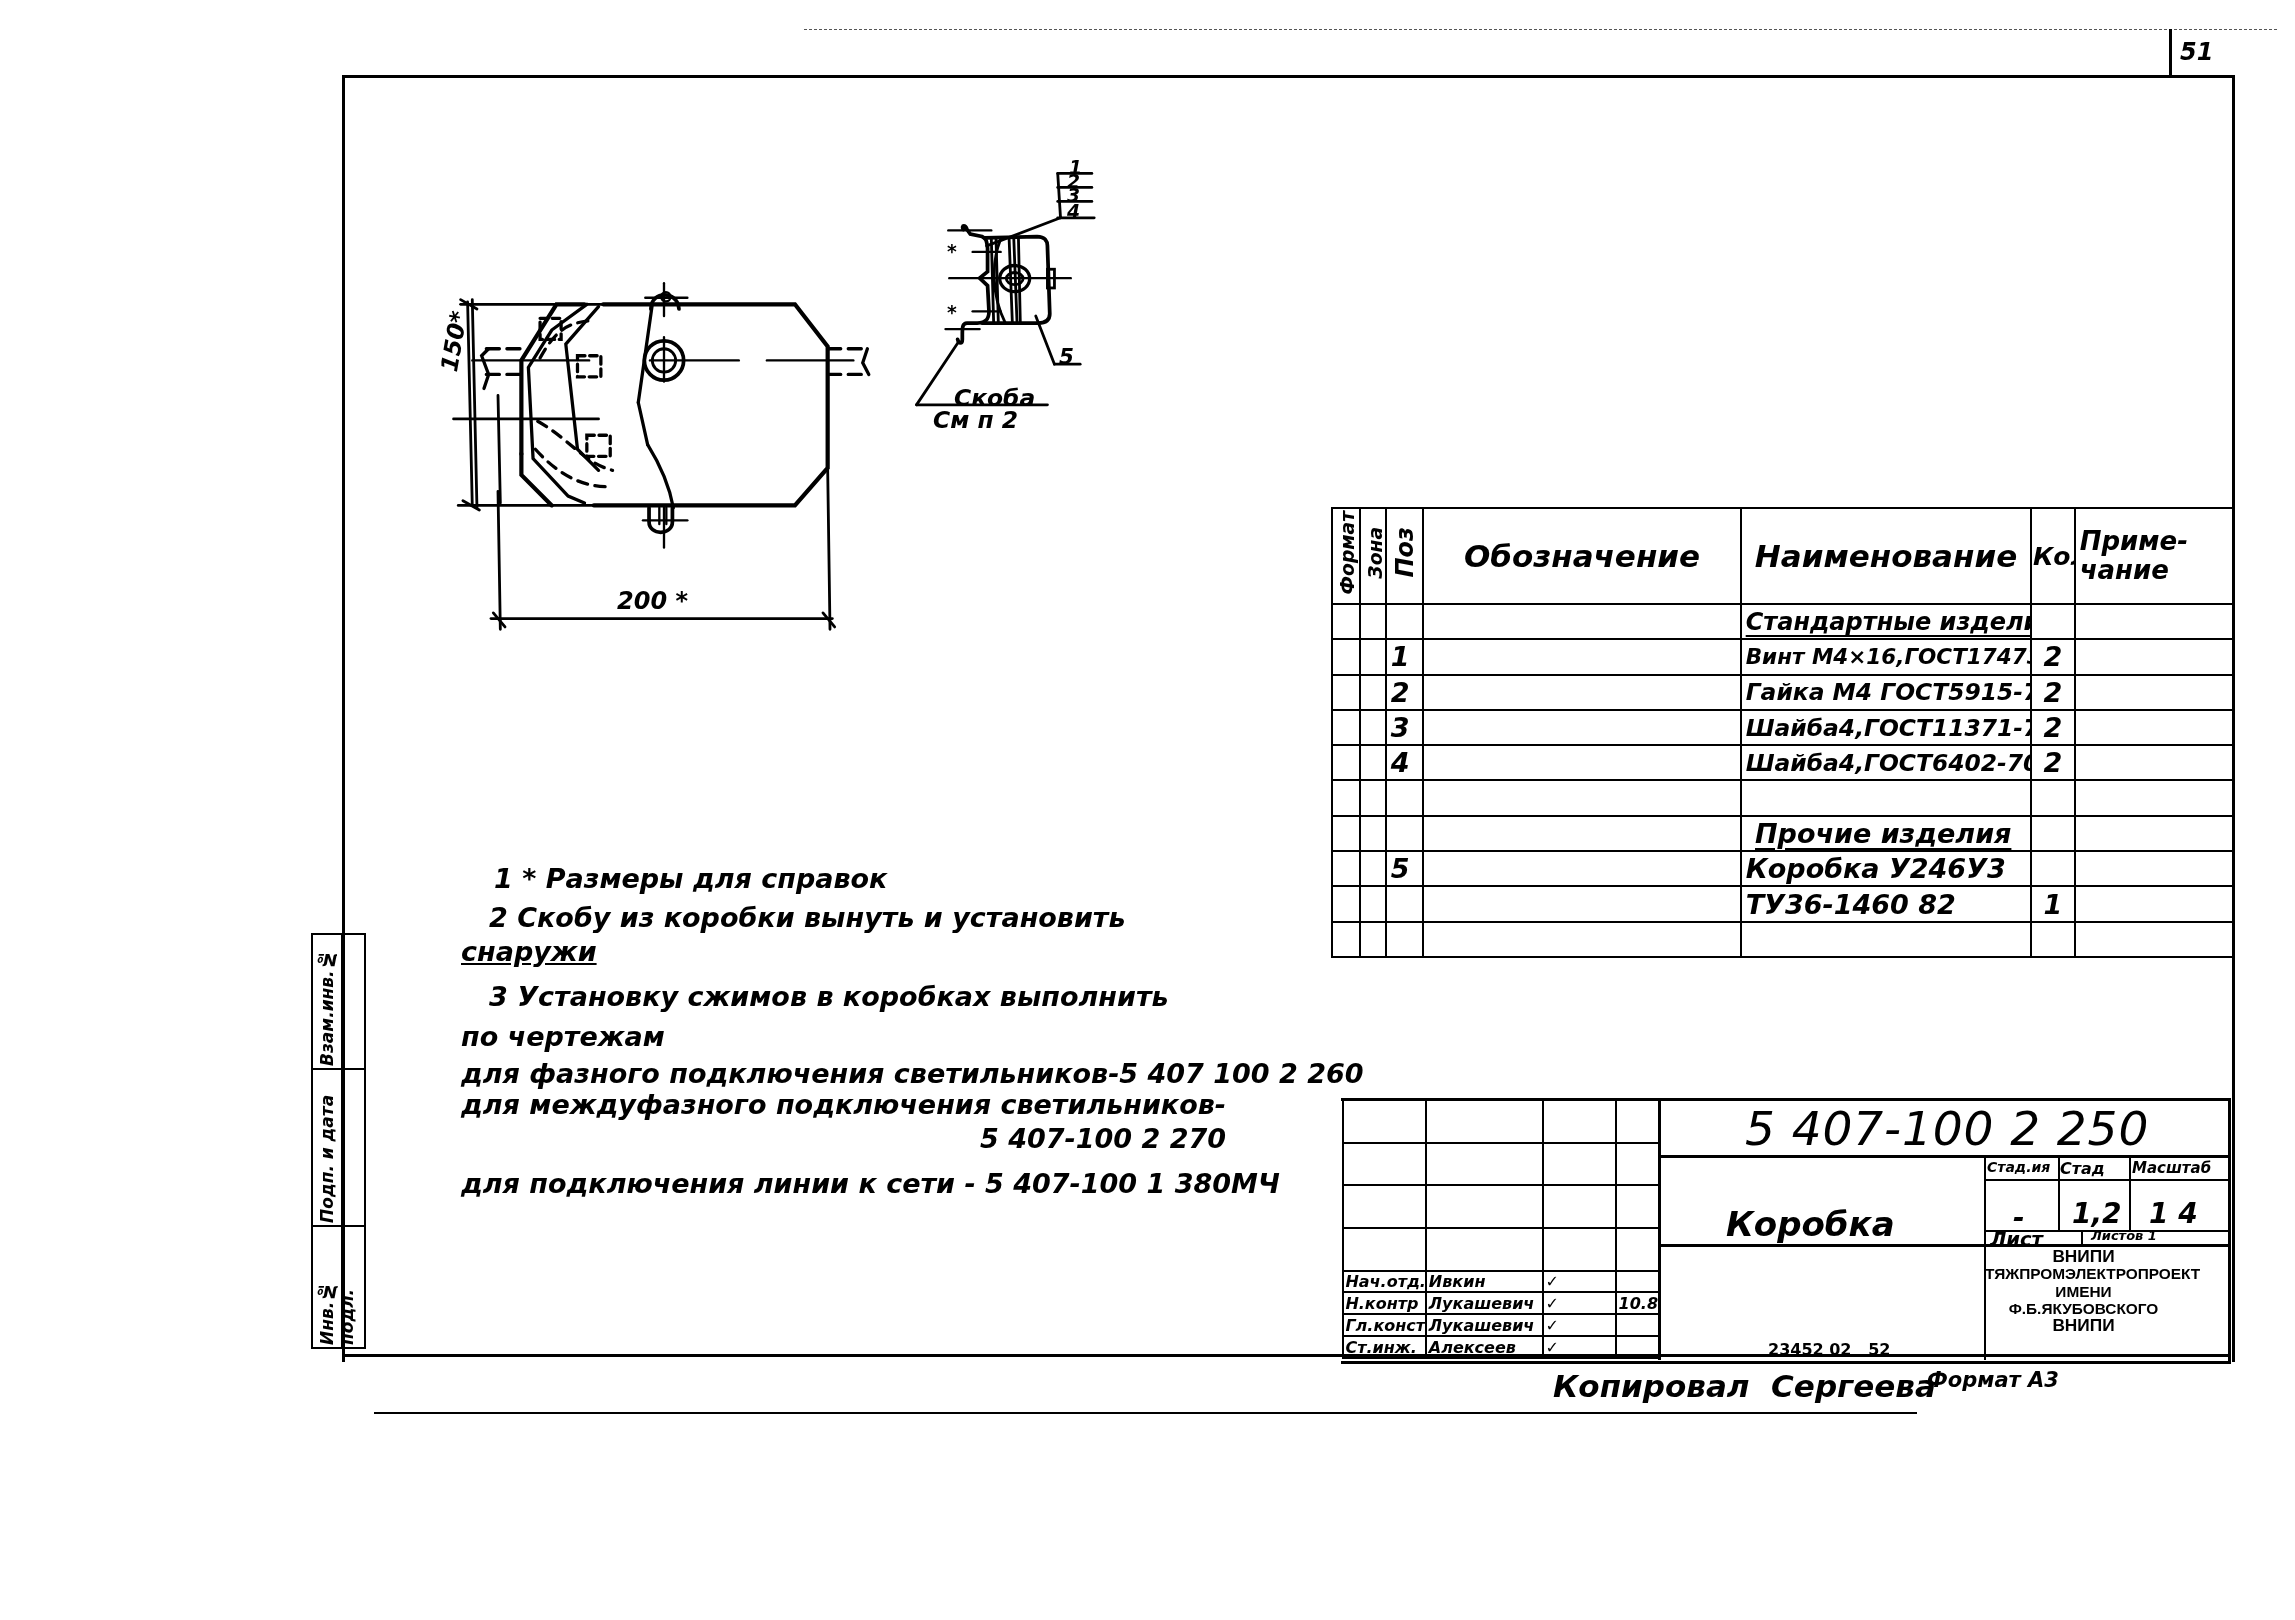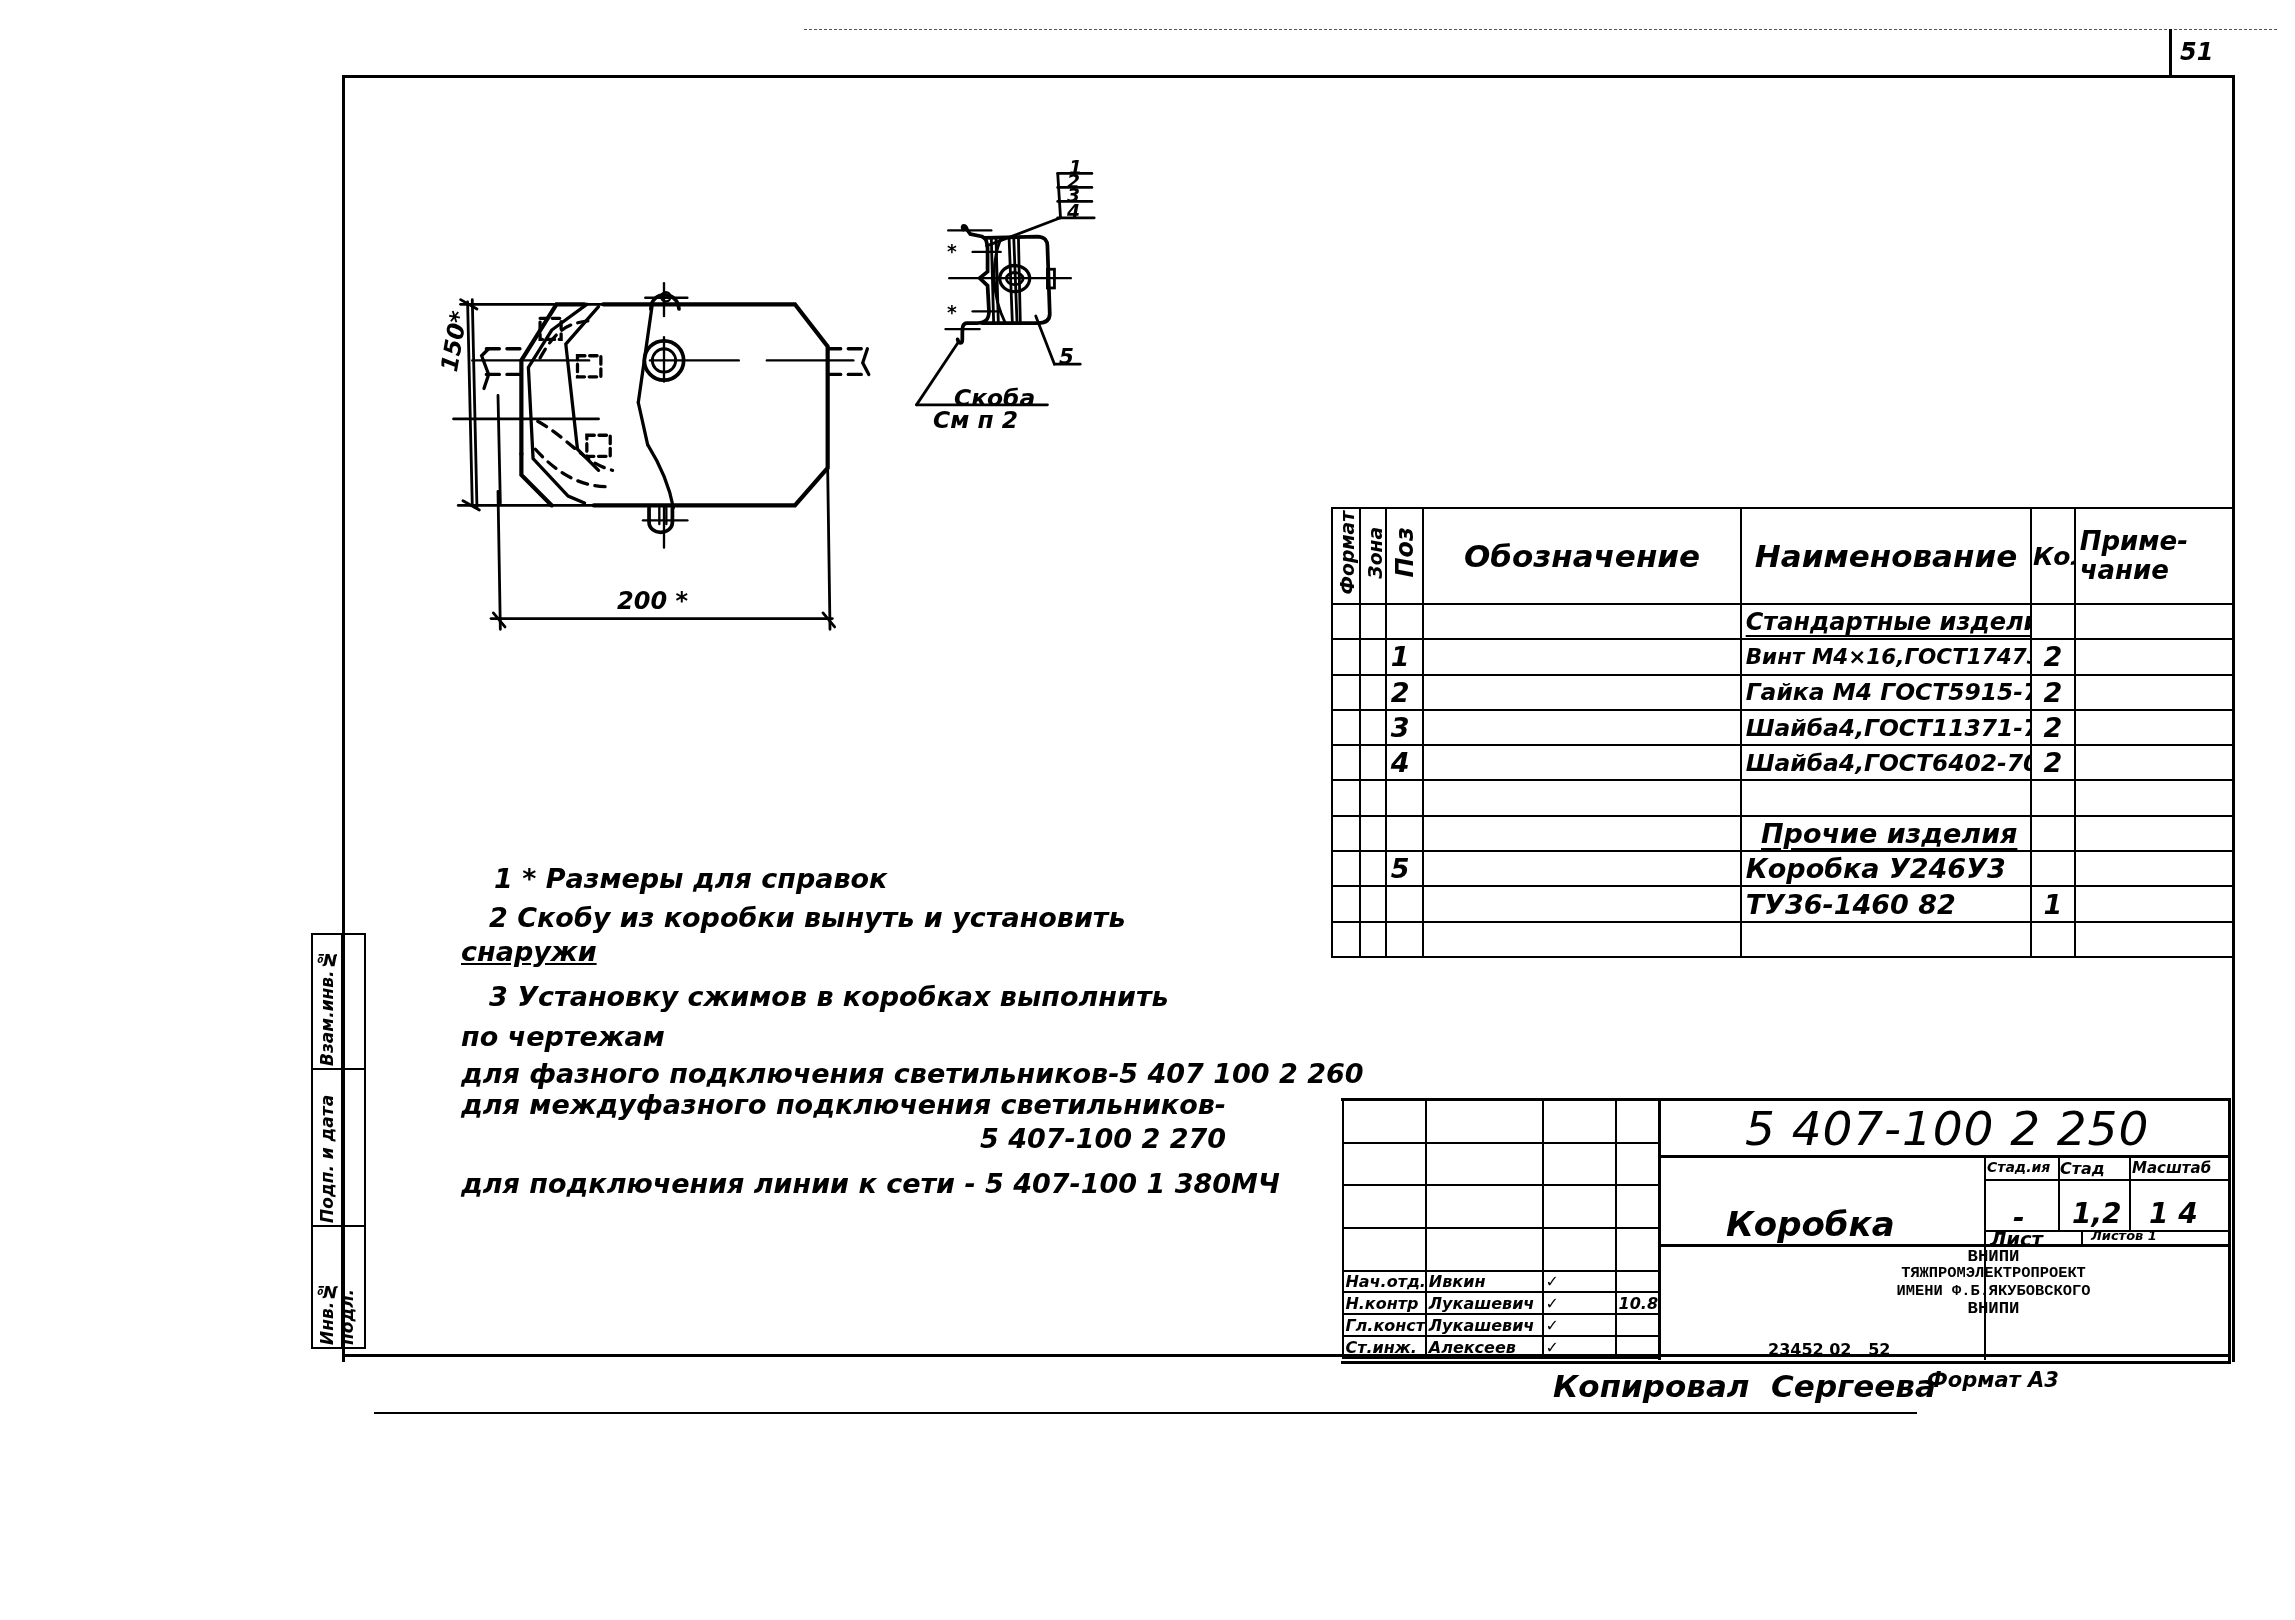--- a/index.html
+++ b/index.html
@@ -229,21 +229,21 @@
         <td></td>
         <td></td>
         <td></td>
         <td></td>
       </tr>
   <tr>
         <td></td>
         <td></td>
         <td></td>
         <td></td>
-        <td class="ul" style="padding-left:19px;text-decoration:underline;">Прочие изделия</td>
+        <td class="ul" style="padding-left:13px;text-decoration:underline;">Прочие изделия</td>
         <td></td>
         <td></td>
       </tr>
   <tr>
         <td></td>
         <td></td>
         <td>5</td>
         <td></td>
         <td>Коробка У246У3</td>
         <td style="text-align:center"></td>
@@ -347,21 +347,21 @@
 <div class="abs hand" style="left:2060px;top:1159px;font-size:16px;">Стад</div>
 <div class="abs hand" style="left:2132px;top:1159px;font-size:15px;">Масштаб</div>
 <div class="abs hand" style="left:2013px;top:1201px;font-size:28px;">-</div>
 <div class="abs hand" style="left:2072px;top:1197px;font-size:28px;">1,2</div>
 <div class="abs hand" style="left:2149px;top:1197px;font-size:28px;font-style:italic;">1 4</div>
 <div class="abs hand" style="left:1990px;top:1228px;font-size:19.6px;">Лист</div>
 <div class="abs hand" style="left:2091px;top:1228px;font-size:13px;">
   <span>Листов</span> <span>1</span>
 </div>
 
-<div class="abs" style="left:1895px;top:1248px;width:197px;text-align:center;font-family:Liberation Mono, monospace;font-style:normal;font-weight:bold;font-size:17.3px;line-height:17.3px;">
+<div class="abs" style="left:1985px;top:1248px;width:197px;text-align:center;font-family:Liberation Sans, sans-serif;font-style:normal;font-weight:bold;font-size:17.3px;line-height:17.3px;">
   <div>ВНИПИ</div>
   <div style="font-size:15.4px;">ТЯЖПРОМЭЛЕКТРОПРОЕКТ</div>
   <div style="font-size:15.4px;">ИМЕНИ Ф.Б.ЯКУБОВСКОГО</div>
   <div>ВНИПИ</div>
 </div>
 
 <div class="abs" style="left:342px;top:1354px;width:1887px;border-top:3.7px solid #000;"></div>
 
 <div class="abs" style="left:1768px;top:1340px;font-size:16px;font-style:normal;font-weight:bold;">
   <span>23452 02</span>&nbsp;&nbsp;&nbsp;<span>52</span>

